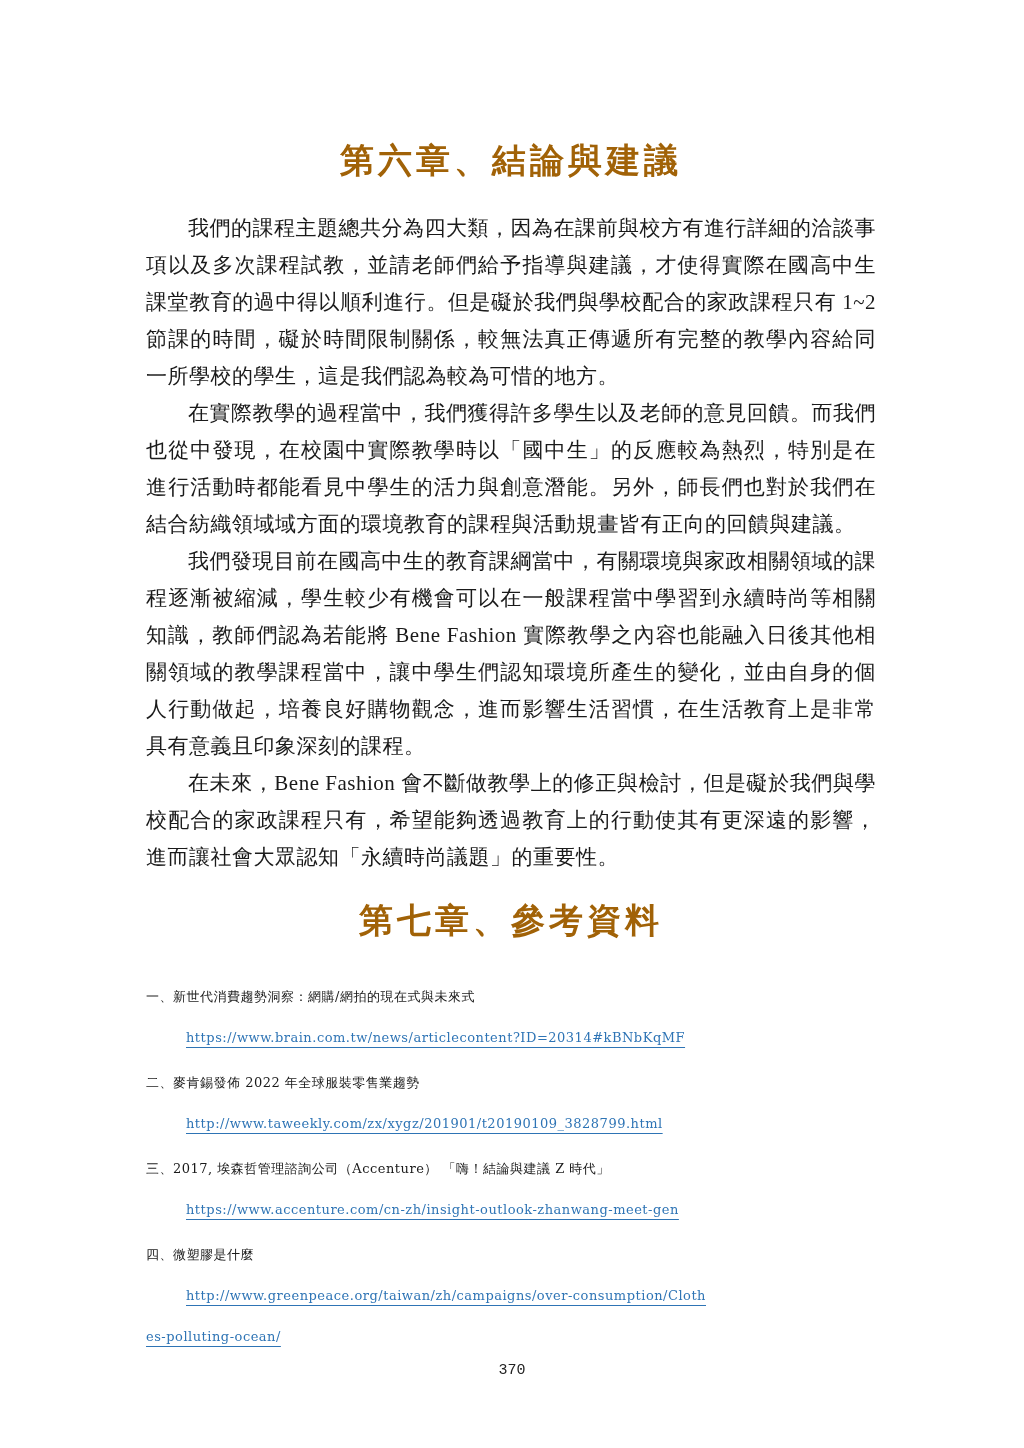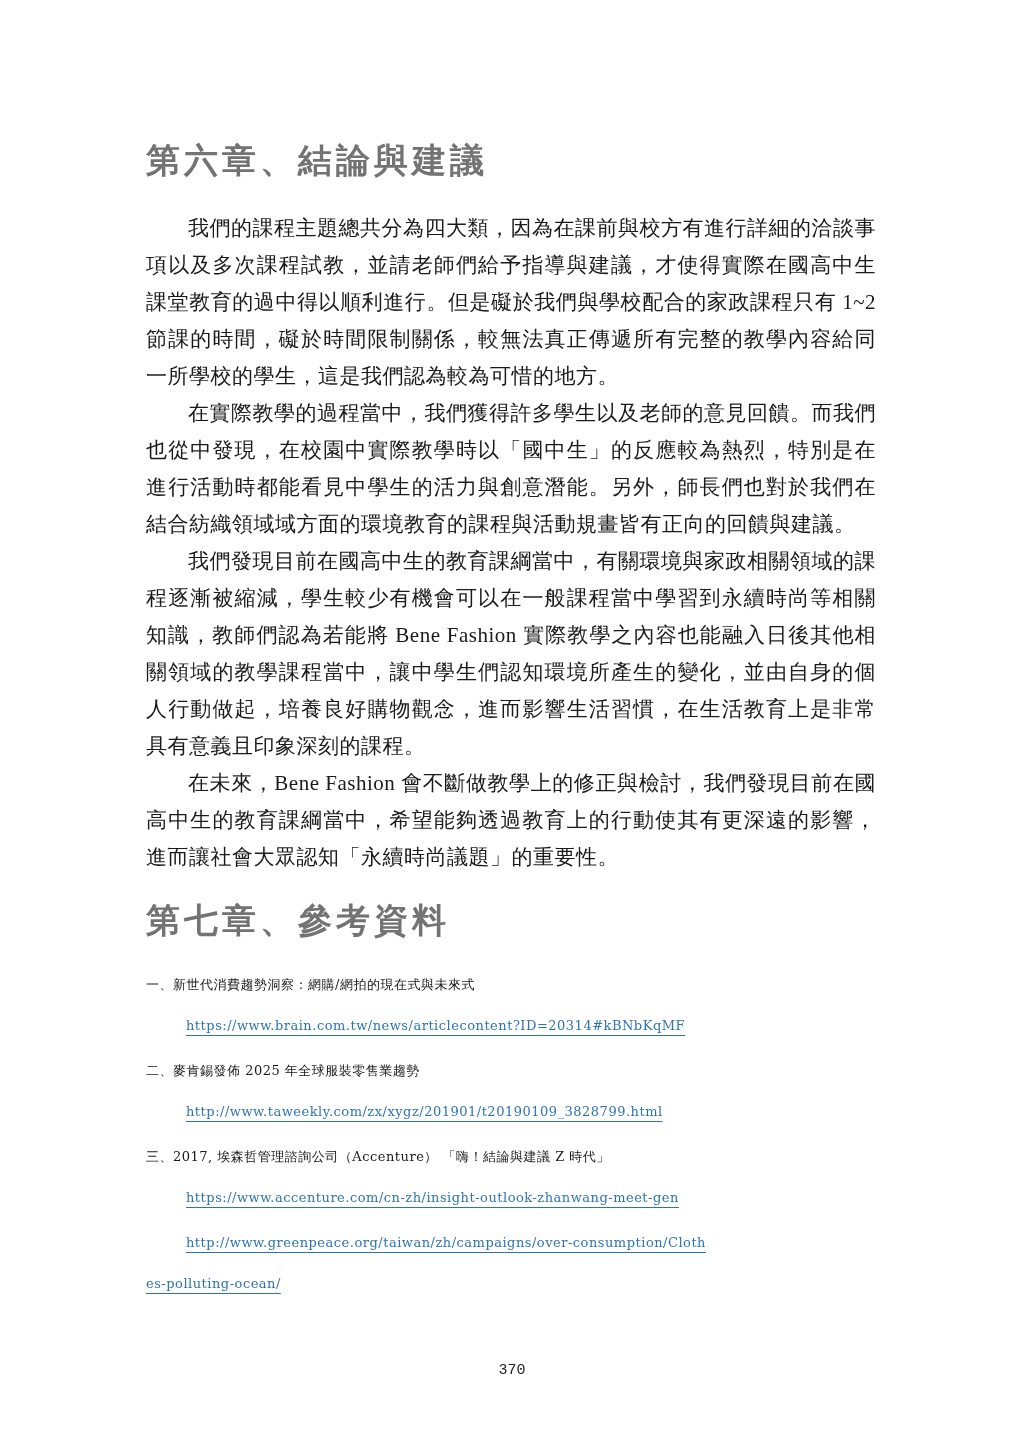--- a/index.html
+++ b/index.html
@@ -19,27 +19,27 @@
     position: relative;
     box-sizing: border-box;
     width: 1024px;
     height: 1448px;
     padding: 138px 148px 0 146px;
     background: #ffffff;
   }
   .chapter-title {
     font-size: 34px;
     font-weight: bold;
-    text-align: left;
+    text-align: center;
     letter-spacing: 4px;
     margin: 0 0 26px 0;
-    color: #737373;
+    color: #a16207;
   }
   .chapter-title.ch7 {
-    margin: 22px 0 20px 0;
+    margin: 22px 0 32px 0;
   }
   .body-para {
     font-size: 21px;
     line-height: 37px;
     text-align: justify;
     text-indent: 2em;
     margin: 0;
     letter-spacing: 0.5px;
     font-family: Liberation Serif, serif;
   }
@@ -87,38 +87,39 @@
 <div class="page">
 
   <h1 class="chapter-title">第六章、結論與建議</h1>
 
   <p class="body-para">我們的課程主題總共分為四大類，因為在課前與校方有進行詳細的洽談事項以及多次課程試教，並請老師們給予指導與建議，才使得實際在國高中生課堂教育的過中得以順利進行。但是礙於我們與學校配合的家政課程只有 1~2 節課的時間，礙於時間限制關係，較無法真正傳遞所有完整的教學內容給同一所學校的學生，這是我們認為較為可惜的地方。</p>
 
   <p class="body-para">在實際教學的過程當中，我們獲得許多學生以及老師的意見回饋。而我們也從中發現，在校園中實際教學時以「國中生」的反應較為熱烈，特別是在進行活動時都能看見中學生的活力與創意潛能。另外，師長們也對於我們在結合紡織領域域方面的環境教育的課程與活動規畫皆有正向的回饋與建議。</p>
 
   <p class="body-para">我們發現目前在國高中生的教育課綱當中，有關環境與家政相關領域的課程逐漸被縮減，學生較少有機會可以在一般課程當中學習到永續時尚等相關知識，教師們認為若能將 Bene Fashion 實際教學之內容也能融入日後其他相關領域的教學課程當中，讓中學生們認知環境所產生的變化，並由自身的個人行動做起，培養良好購物觀念，進而影響生活習慣，在生活教育上是非常具有意義且印象深刻的課程。</p>
 
-  <p class="body-para">在未來，Bene Fashion 會不斷做教學上的修正與檢討，我們發現目前在國高中生的教育課綱當中，希望能夠透過教育上的行動使其有更深遠的影響，進而讓社會大眾認知「永續時尚議題」的重要性。</p>
+  <p class="body-para">在未來，Bene Fashion 會不斷做教學上的修正與檢討，但是礙於我們與學校配合的家政課程只有，希望能夠透過教育上的行動使其有更深遠的影響，進而讓社會大眾認知「永續時尚議題」的重要性。</p>
 
   <h1 class="chapter-title ch7">第七章、參考資料</h1>
 
   <div class="reference">
     <span class="ref-label">一、新世代消費趨勢洞察：網購/網拍的現在式與未來式</span>
     <a href="#" class="ref-link ref-link-indent">https://www.brain.com.tw/news/articlecontent?ID=20314#kBNbKqMF</a>
   </div>
 
   <div class="reference">
-    <span class="ref-label">二、麥肯錫發佈 2025 年全球服裝零售業趨勢</span>
+    <span class="ref-label">二、麥肯錫發佈 2022 年全球服裝零售業趨勢</span>
     <a href="#" class="ref-link ref-link-indent">http://www.taweekly.com/zx/xygz/201901/t20190109_3828799.html</a>
   </div>
 
   <div class="reference">
     <span class="ref-label">三、2017, 埃森哲管理諮詢公司（Accenture） 「嗨！結論與建議 Z 時代」</span>
     <a href="#" class="ref-link ref-link-indent">https://www.accenture.com/cn-zh/insight-outlook-zhanwang-meet-gen</a>
   </div>
 
   <div class="reference">
+    <span class="ref-label">四、微塑膠是什麼</span>
     <a href="#" class="ref-link ref-link-hanging">http://www.greenpeace.org/taiwan/zh/campaigns/over-consumption/Clothes-polluting-ocean/</a>
   </div>
 
   <div class="page-number">370</div>
 
 </div>
 
 </body></html>

